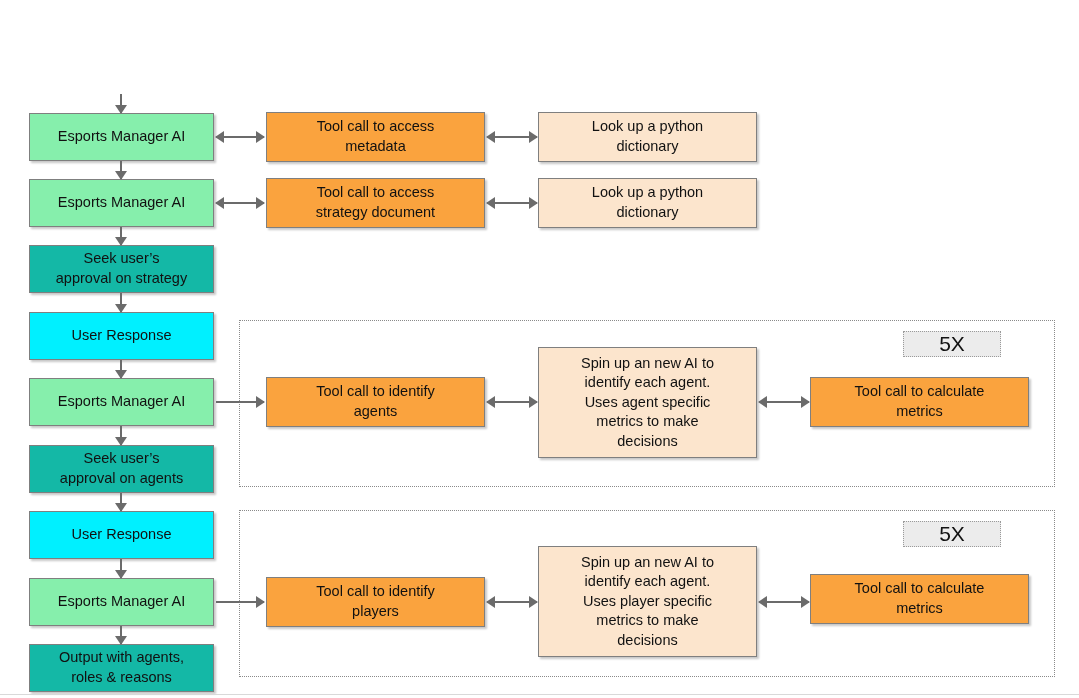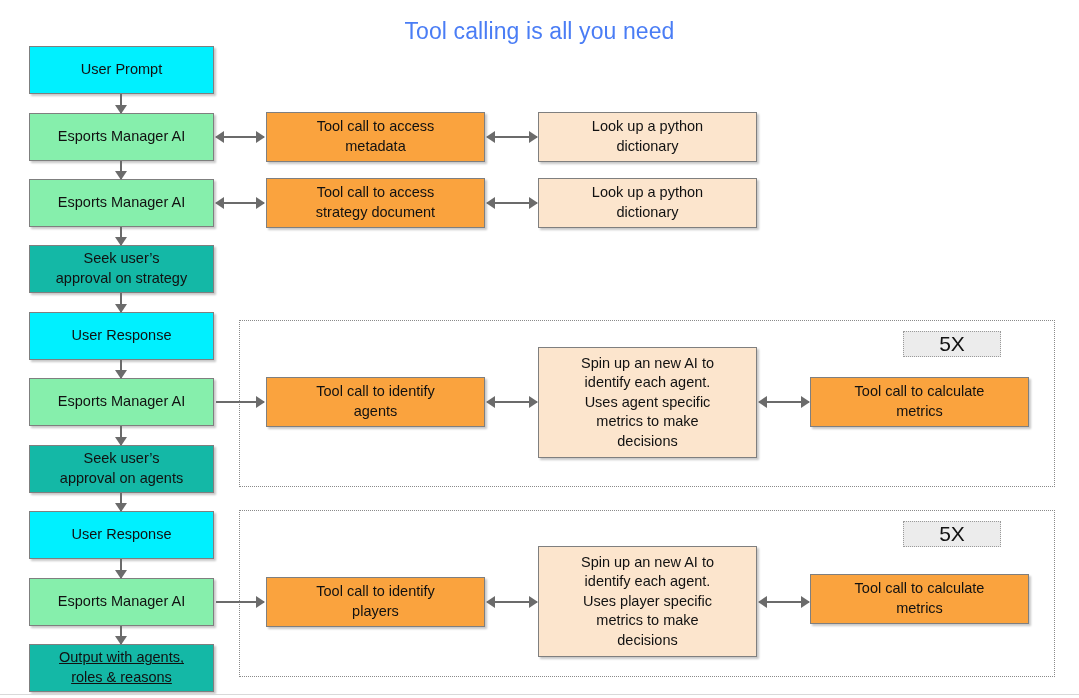--- a/index.html
+++ b/index.html
@@ -126,41 +126,39 @@
     width: 1079px;
     height: 1px;
     background: #d9d9d9;
   }
 </style>
 </head>
 <body>
 
 <div id="canvas">
 
-  <div class="title">Tool calling is all you need</div>
-
-  <div class="node n-cyan" style="left:29px;  top:46px;  width:185px; height:48px;">User Prompt</div>
+
 
   <div class="node n-pink" style="left:29px;  top:113px; width:185px; height:48px;">Esports Manager AI</div>
 
   <div class="node n-pink" style="left:29px;  top:179px; width:185px; height:48px;">Esports Manager AI</div>
 
   <div class="node n-green" style="left:29px;  top:245px; width:185px; height:48px;">Seek user’s<br>approval on strategy</div>
 
   <div class="node n-cyan" style="left:29px;  top:312px; width:185px; height:48px;">User Response</div>
 
   <div class="node n-pink" style="left:29px;  top:378px; width:185px; height:48px;">Esports Manager AI</div>
 
   <div class="node n-green" style="left:29px;  top:445px; width:185px; height:48px;">Seek user’s<br>approval on agents</div>
 
   <div class="node n-cyan" style="left:29px;  top:511px; width:185px; height:48px;">User Response</div>
 
   <div class="node n-pink" style="left:29px;  top:578px; width:185px; height:48px;">Esports Manager AI</div>
 
-  <div class="node n-green" style="left:29px;  top:644px; width:185px; height:48px;text-decoration:underline;">Output with agents,<br>roles &amp; reasons</div>
+  <div class="node n-green" style="left:29px;  top:644px; width:185px; height:48px;">Output with agents,<br>roles &amp; reasons</div>
 
   <div class="v-arrow" style="left:120px; top:94px;  height:19px;"></div>
   <div class="v-arrow" style="left:120px; top:161px; height:18px;"></div>
   <div class="v-arrow" style="left:120px; top:227px; height:18px;"></div>
   <div class="v-arrow" style="left:120px; top:293px; height:19px;"></div>
   <div class="v-arrow" style="left:120px; top:360px; height:18px;"></div>
   <div class="v-arrow" style="left:120px; top:426px; height:19px;"></div>
   <div class="v-arrow" style="left:120px; top:493px; height:18px;"></div>
   <div class="v-arrow" style="left:120px; top:559px; height:19px;"></div>
   <div class="v-arrow" style="left:120px; top:626px; height:18px;"></div>

